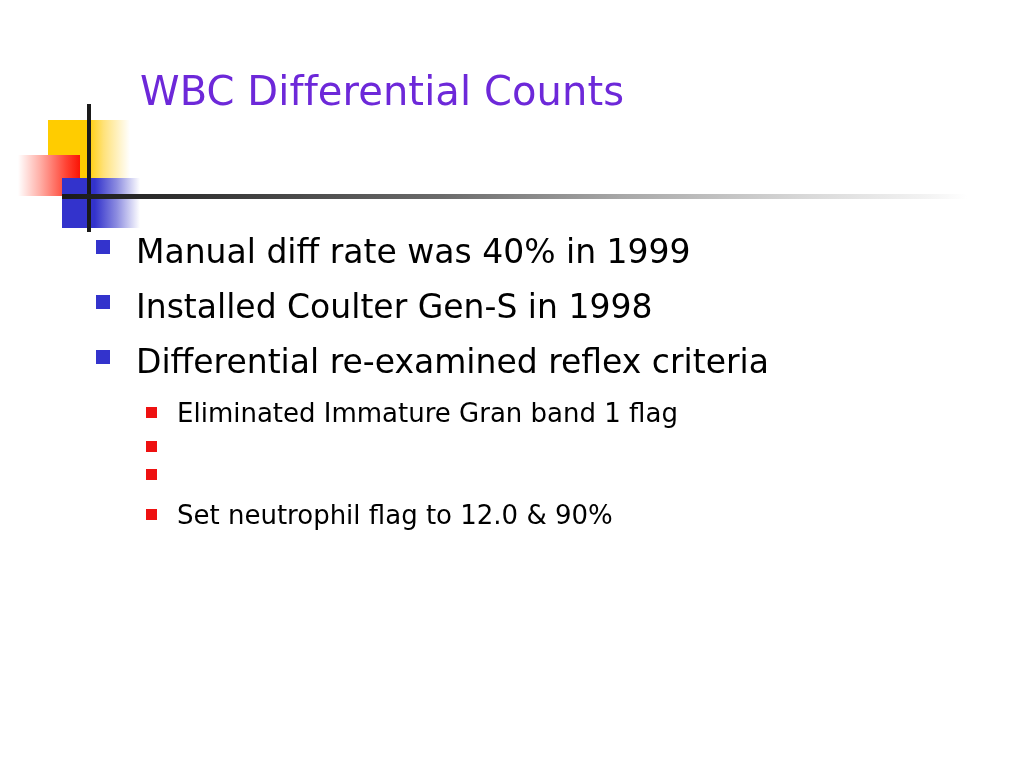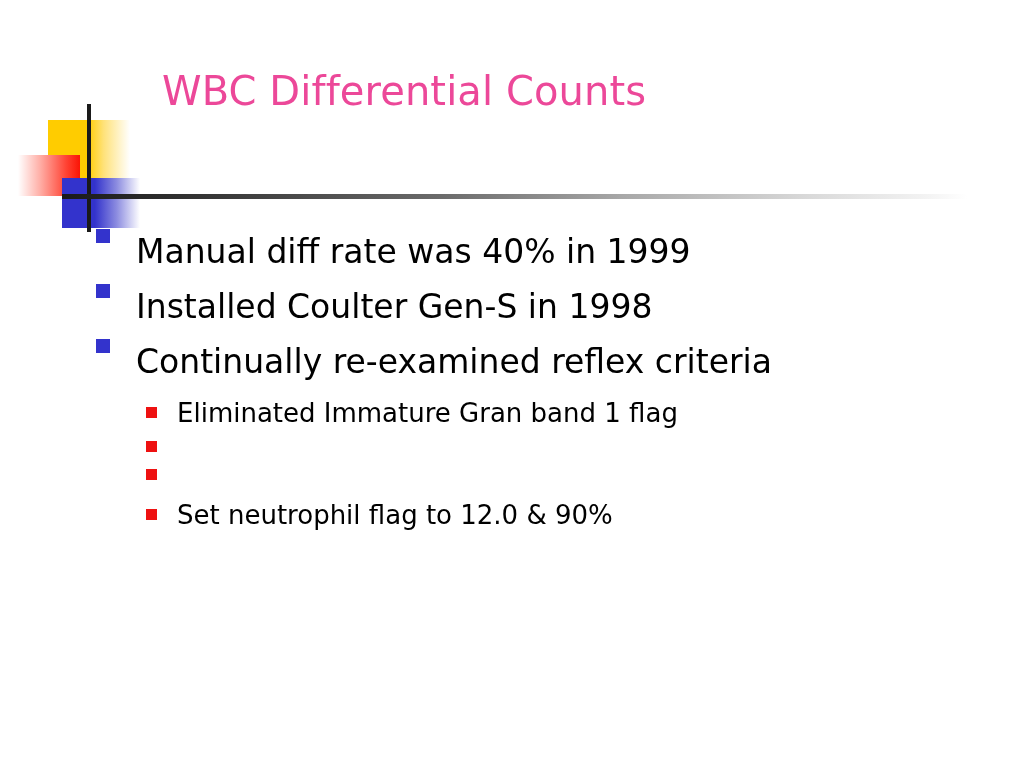--- a/index.html
+++ b/index.html
@@ -67,27 +67,26 @@
 
   
   .title-block {
     position: absolute;
     left: 140px;
     top: 68px;
     width: 840px;
   }
   .title-line1,
   .title-line2 {
-    color: #ec4899;
+    color: #6d28d9;
     font-size: 40px;
     line-height: 1.16;
     font-weight: normal;
     letter-spacing: 0.1px;
     white-space: nowrap;
-    margin-left: 22px;
   }
 
   
   .divider {
     position: absolute;
     left: 62px;
     top: 194px;
     width: 905px;
     height: 5px;
     background: linear-gradient(to right, #1a1a1a 0%, #2e2e2e 12%, #6b6b6b 42%, #a8a8a8 62%, #d8d8d8 82%, #f4f4f4 96%, #ffffff 100%);
@@ -96,21 +95,21 @@
   
   .body-block {
     position: absolute;
     left: 96px;
     top: 234px;
     width: 900px;
   }
 
   .bullet-l1 {
     display: flex;
-    align-items: flex-start;
+    align-items: center;
     margin-bottom: 18px;
   }
   .marker-l1 {
     flex: 0 0 auto;
     width: 14px;
     height: 14px;
     background: #3333CC;
     margin-right: 26px;
     position: relative;
     top: -5px;
@@ -173,21 +172,21 @@
       <span class="text-l1">Manual diff rate was 40% in 1999</span>
     </div>
 
     <div class="bullet-l1">
       <span class="marker-l1"></span>
       <span class="text-l1">Installed Coulter Gen-S in 1998</span>
     </div>
 
     <div class="bullet-l1">
       <span class="marker-l1"></span>
-      <span class="text-l1">Continually re-examined reflex criteria</span>
+      <span class="text-l1">Differential re-examined reflex criteria</span>
     </div>
 
     <div class="sublist">
 
       <div class="bullet-l2">
         <span class="marker-l2"></span>
         <span class="text-l2">Eliminated Immature Gran band 1 flag</span>
       </div>
 
       <div class="bullet-l2">

